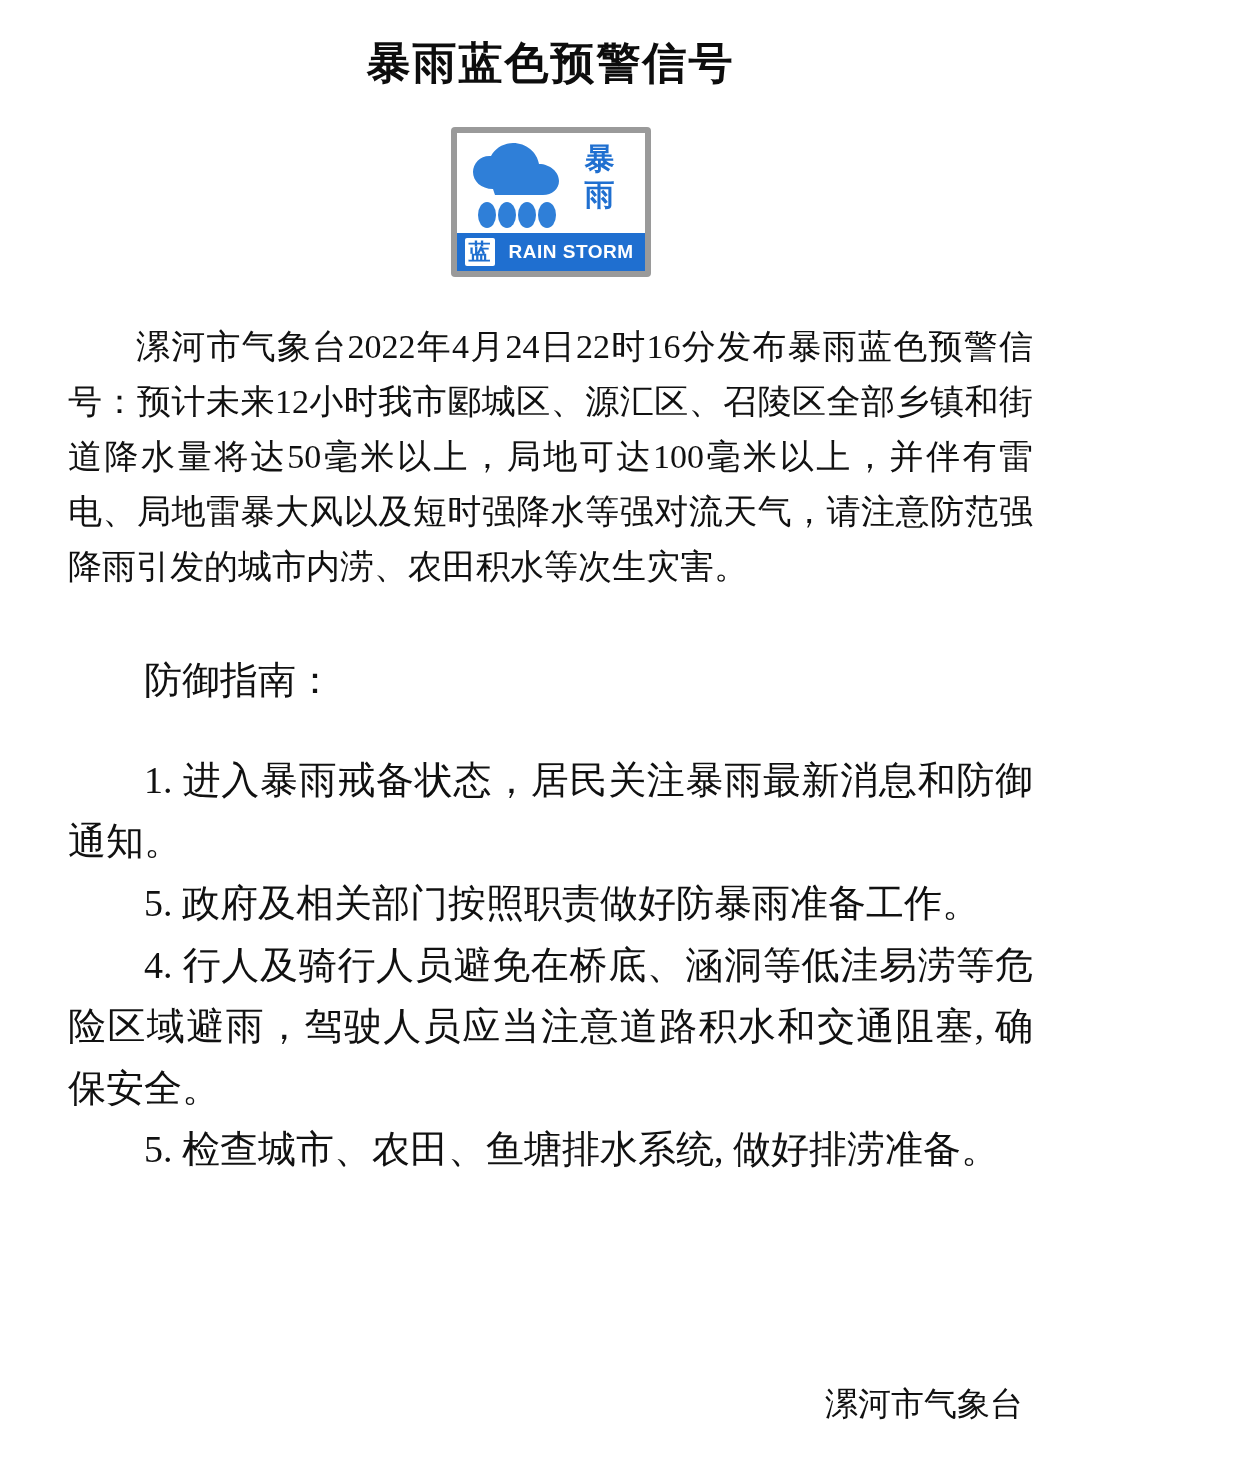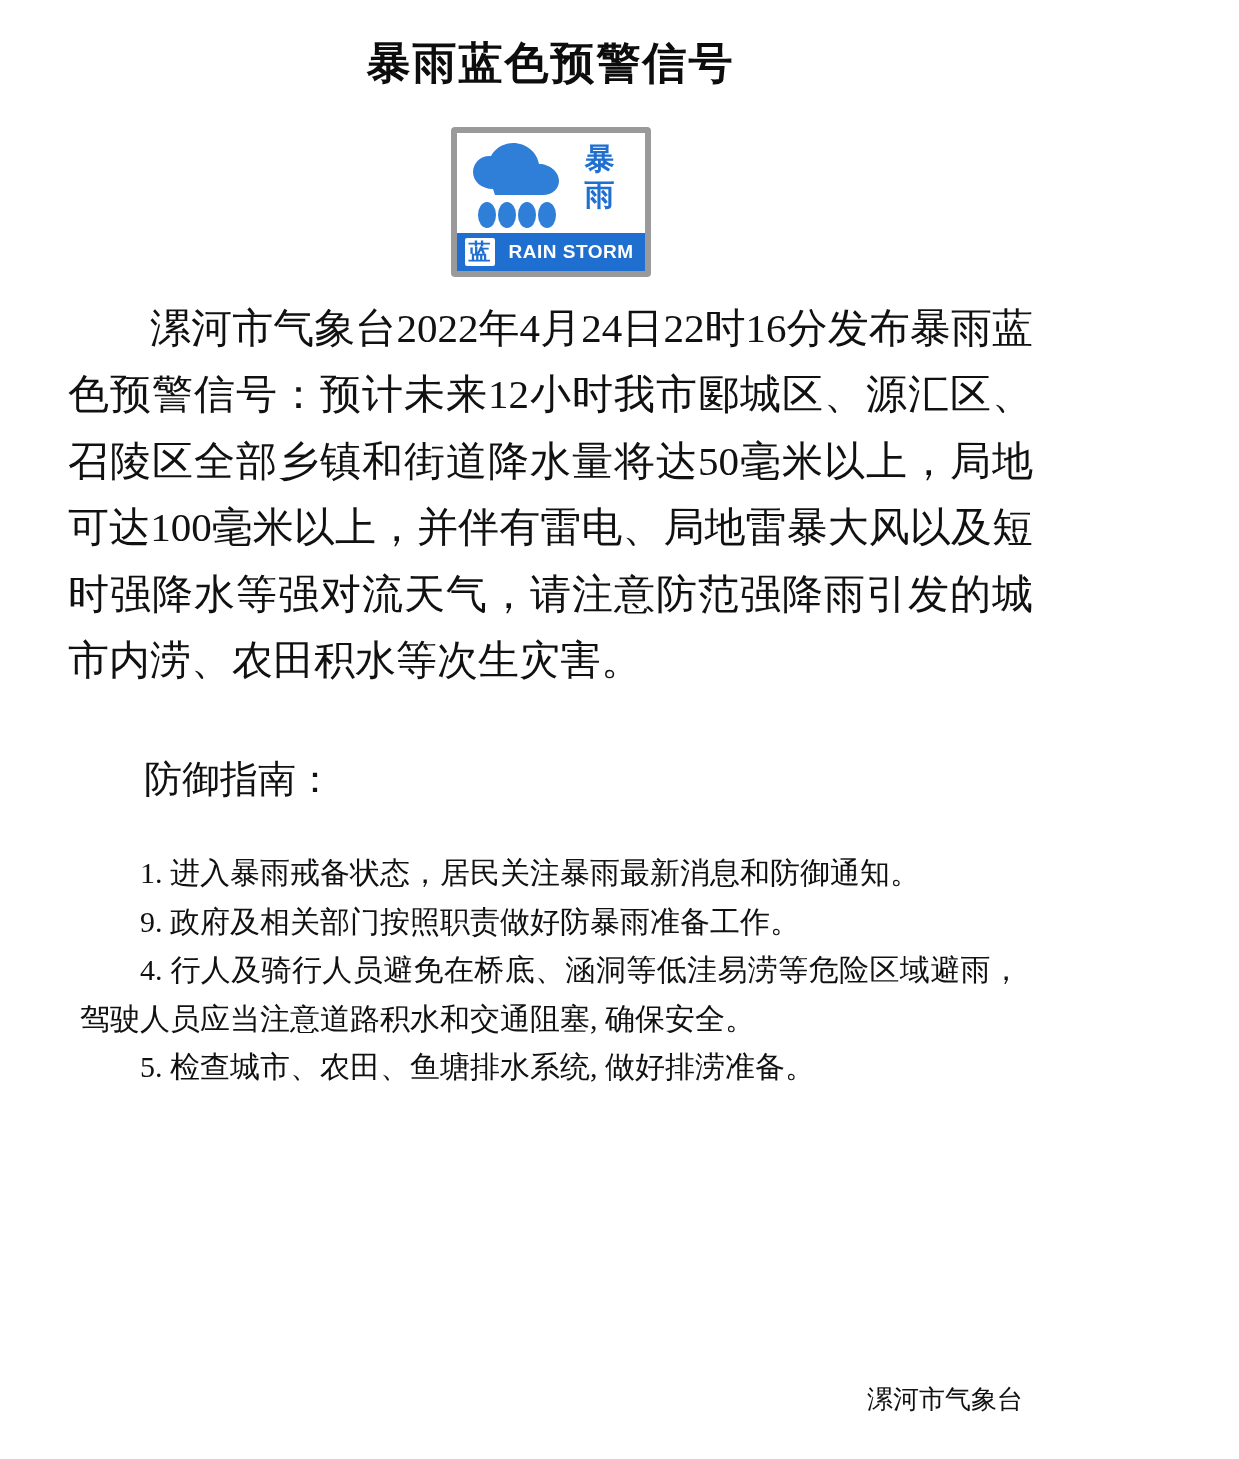--- a/index.html
+++ b/index.html
@@ -96,51 +96,51 @@
   }
   .badge-bottom .en {
     color: #ffffff;
     font-family: "Liberation Sans", "DejaVu Sans", sans-serif;
     font-weight: bold;
     font-size: 19px;
     letter-spacing: 0.5px;
     margin-left: 14px;
   }
   .body-text {
-    margin-top: 18px;
-    font-size: 41px;
+    margin-top: 42px;
+    font-size: 34px;
     line-height: 1.62;
     text-align: justify;
     text-indent: 2em;
     padding: 0 28px;
   }
   .guide-heading {
     margin-top: 56px;
     font-size: 38px;
     line-height: 1.62;
     text-indent: 2em;
     padding: 0 28px;
   }
   .guide-list {
-    margin: 12px;
+    margin: 0;
     padding: 0 28px;
     list-style: none;
-    font-size: 30px;
+    font-size: 38px;
     line-height: 1.62;
   }
   .guide-list li {
     text-indent: 2em;
     text-align: justify;
     margin: 0;
   }
   .signature {
     position: absolute;
     right: 78px;
-    bottom: 41px;
-    font-size: 26px;
+    bottom: 32px;
+    font-size: 33px;
     line-height: 1.4;
     text-align: right;
   }
 </style>
 </head>
 <body>
 
 <div class="page">
 
   <h1 class="doc-title">暴雨蓝色预警信号</h1>
@@ -167,20 +167,20 @@
       </div>
     </div>
   </div>
 
   <p class="body-text">漯河市气象台2022年4月24日22时16分发布暴雨蓝色预警信号：预计未来12小时我市郾城区、源汇区、召陵区全部乡镇和街道降水量将达50毫米以上，局地可达100毫米以上，并伴有雷电、局地雷暴大风以及短时强降水等强对流天气，请注意防范强降雨引发的城市内涝、农田积水等次生灾害。</p>
 
   <p class="guide-heading">防御指南：</p>
 
   <ul class="guide-list">
     <li>1. 进入暴雨戒备状态，居民关注暴雨最新消息和防御通知。</li>
-    <li>9. 政府及相关部门按照职责做好防暴雨准备工作。</li>
+    <li>5. 政府及相关部门按照职责做好防暴雨准备工作。</li>
     <li>4. 行人及骑行人员避免在桥底、涵洞等低洼易涝等危险区域避雨，驾驶人员应当注意道路积水和交通阻塞, 确保安全。</li>
     <li>5. 检查城市、农田、鱼塘排水系统, 做好排涝准备。</li>
   </ul>
 
   <div class="signature">漯河市气象台</div>
 
 </div>
 
 </body></html>

